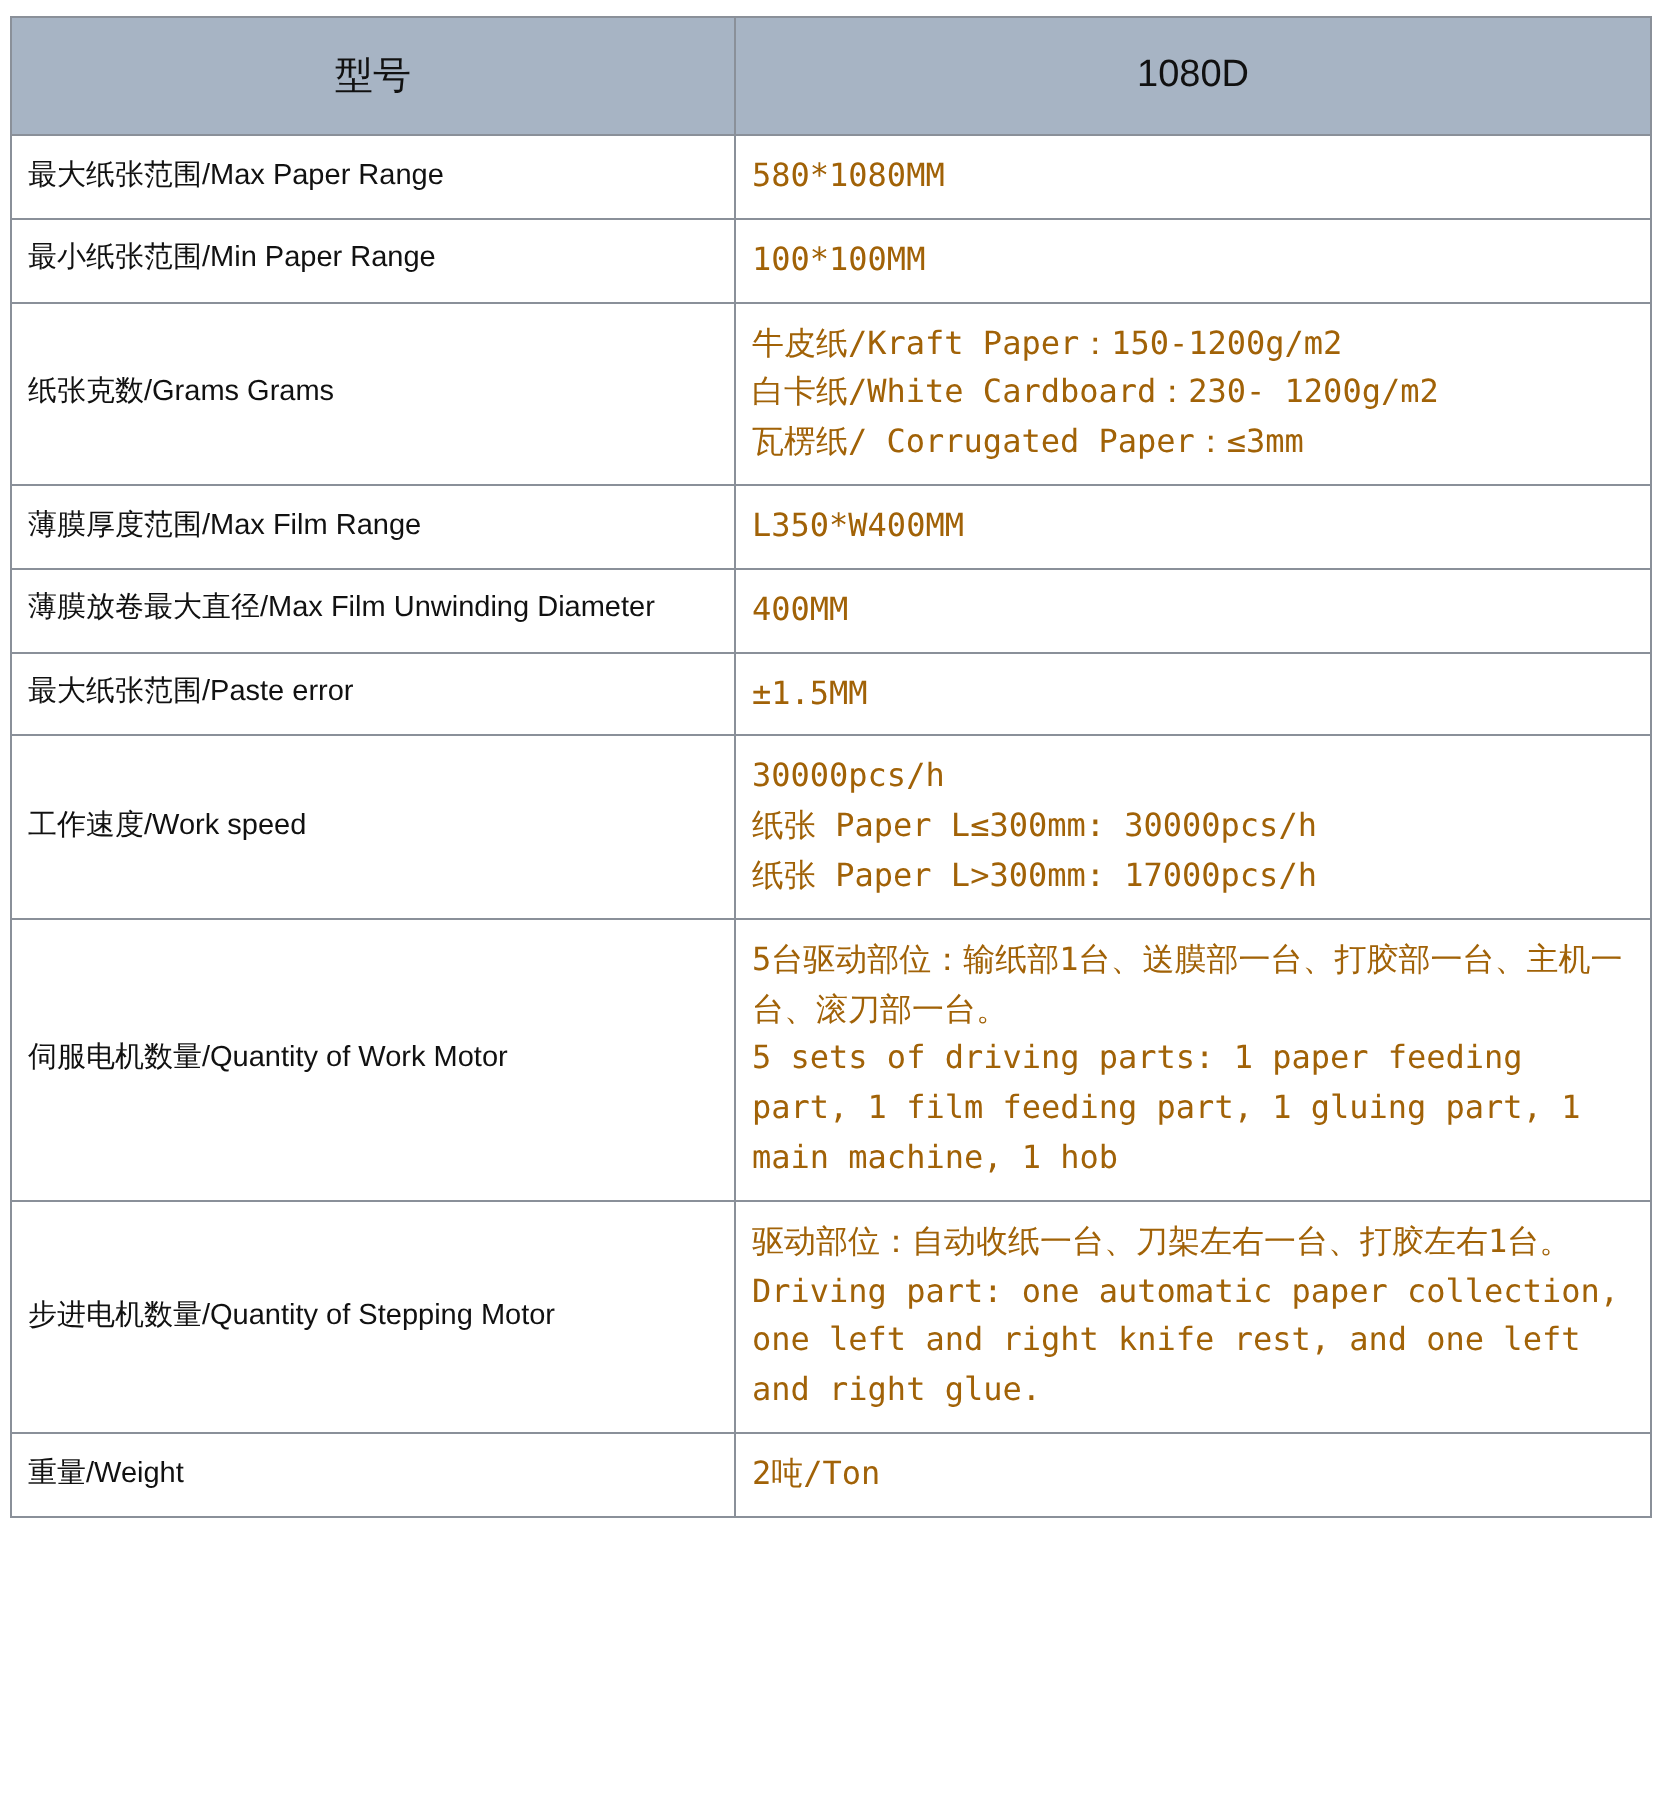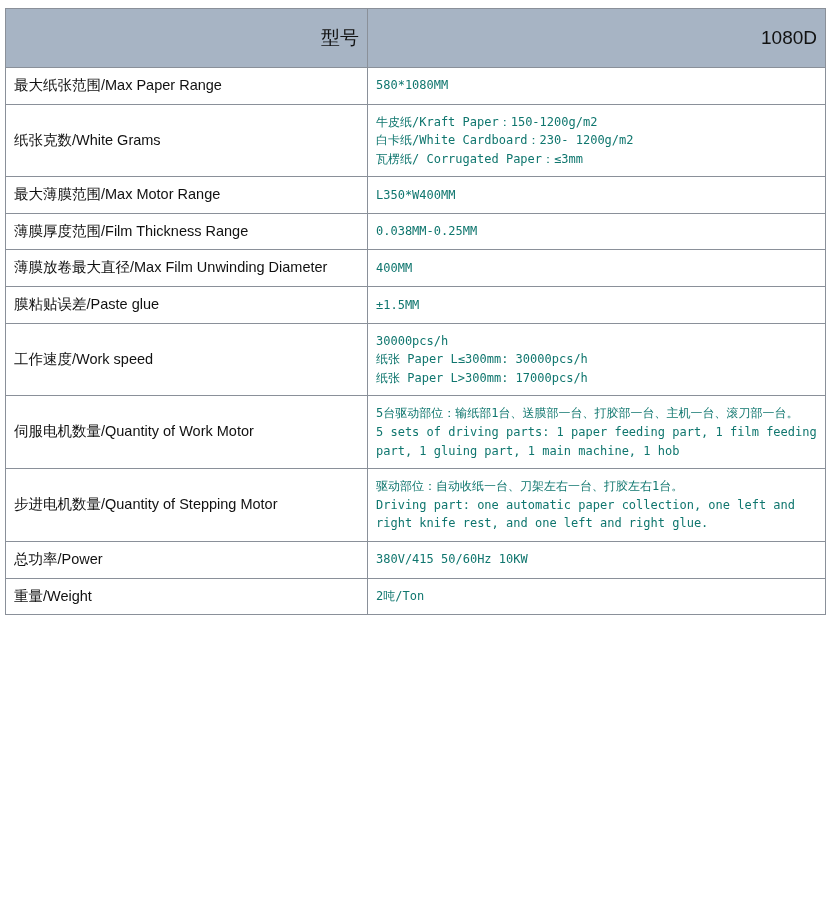--- a/index.html
+++ b/index.html
@@ -21,37 +21,37 @@
   }
   .spec-table col.c1 { width: 362px; }
   .spec-table col.c2 { width: 458px; }
   .spec-table th, .spec-table td {
     border: 1px solid #8a9099;
     vertical-align: middle;
     padding: 8px 8px;
   }
   .spec-table thead th {
     background: #a7b4c4;
-    text-align: right;
+    text-align: center;
     font-weight: normal;
     font-size: 19px;
     color: #111;
     height: 46px;
     padding: 6px 8px;
   }
   .label-cell {
     font-size: 14.5px;
     line-height: 1.35;
     color: #111;
     font-family: "Liberation Sans", sans-serif;
   }
   .value-cell {
-    font-size: 12px;
+    font-size: 16px;
     line-height: 1.55;
-    color: #0f766e;
+    color: #a16207;
     font-family: "DejaVu Sans Mono", monospace;
     white-space: pre-line;
   }
   tbody tr { height: 30px; }
   tbody tr.tall { height: auto; }
 </style>
 </head>
 <body>
 
 <table class="spec-table">
@@ -63,60 +63,56 @@
     <tr>
       <th>型号</th>
       <th>1080D</th>
     </tr>
   </thead>
   <tbody>
     <tr>
       <td class="label-cell">最大纸张范围/Max Paper Range</td>
       <td class="value-cell">580*1080MM</td>
     </tr>
+    <tr>
+      <td class="label-cell">最小纸张范围/Min Paper Range</td>
+      <td class="value-cell">100*100MM</td>
+    </tr>
     <tr class="tall">
-      <td class="label-cell">纸张克数/White Grams</td>
+      <td class="label-cell">纸张克数/Grams Grams</td>
       <td class="value-cell">牛皮纸/Kraft Paper：150-1200g/m2
 白卡纸/White  Cardboard：230- 1200g/m2
 瓦楞纸/ Corrugated  Paper：≤3mm</td>
     </tr>
     <tr>
-      <td class="label-cell">最大薄膜范围/Max Motor Range</td>
+      <td class="label-cell">薄膜厚度范围/Max Film Range</td>
       <td class="value-cell">L350*W400MM</td>
-    </tr>
-    <tr>
-      <td class="label-cell">薄膜厚度范围/Film Thickness Range</td>
-      <td class="value-cell">0.038MM-0.25MM</td>
     </tr>
     <tr>
       <td class="label-cell">薄膜放卷最大直径/Max Film Unwinding Diameter</td>
       <td class="value-cell">400MM</td>
     </tr>
     <tr>
-      <td class="label-cell">膜粘贴误差/Paste glue</td>
+      <td class="label-cell">最大纸张范围/Paste error</td>
       <td class="value-cell">±1.5MM</td>
     </tr>
     <tr class="tall">
       <td class="label-cell">工作速度/Work speed</td>
       <td class="value-cell">30000pcs/h
 纸张 Paper L≤300mm: 30000pcs/h
 纸张 Paper L&gt;300mm: 17000pcs/h</td>
     </tr>
     <tr class="tall">
       <td class="label-cell">伺服电机数量/Quantity of Work Motor</td>
       <td class="value-cell">5台驱动部位：输纸部1台、送膜部一台、打胶部一台、主机一台、滚刀部一台。
 5 sets of driving parts: 1 paper feeding part, 1 film feeding part, 1 gluing part, 1 main machine, 1 hob</td>
     </tr>
     <tr class="tall">
       <td class="label-cell">步进电机数量/Quantity of Stepping Motor</td>
       <td class="value-cell">驱动部位：自动收纸一台、刀架左右一台、打胶左右1台。
 Driving part: one automatic paper collection, one left and right knife rest, and one left and right glue.</td>
     </tr>
     <tr>
-      <td class="label-cell">总功率/Power</td>
-      <td class="value-cell">380V/415 50/60Hz 10KW</td>
-    </tr>
-    <tr>
       <td class="label-cell">重量/Weight</td>
       <td class="value-cell">2吨/Ton</td>
     </tr>
   </tbody>
 </table>
 
 </body></html>

